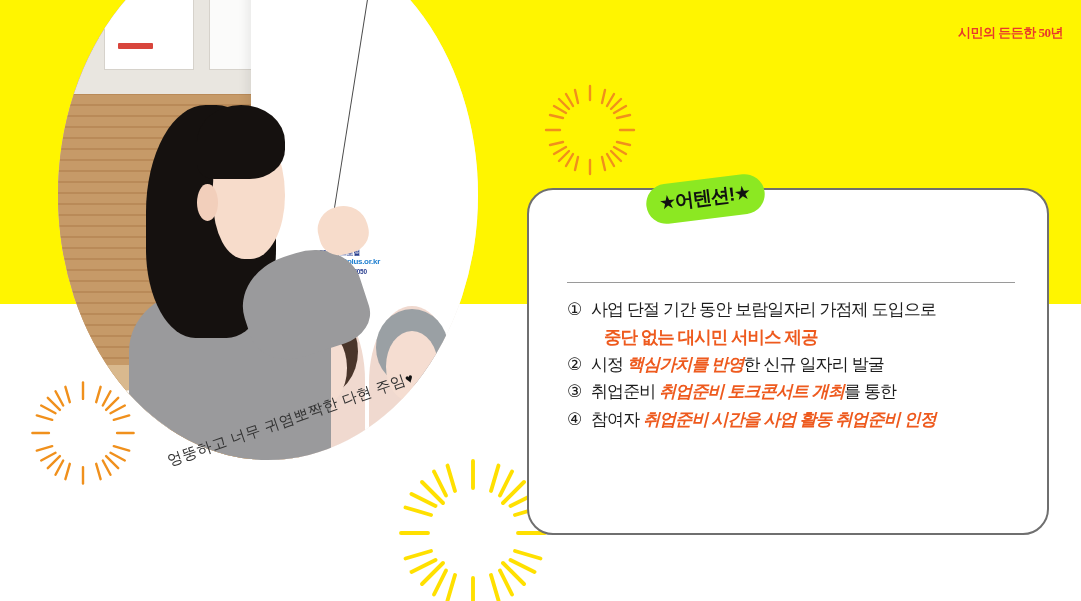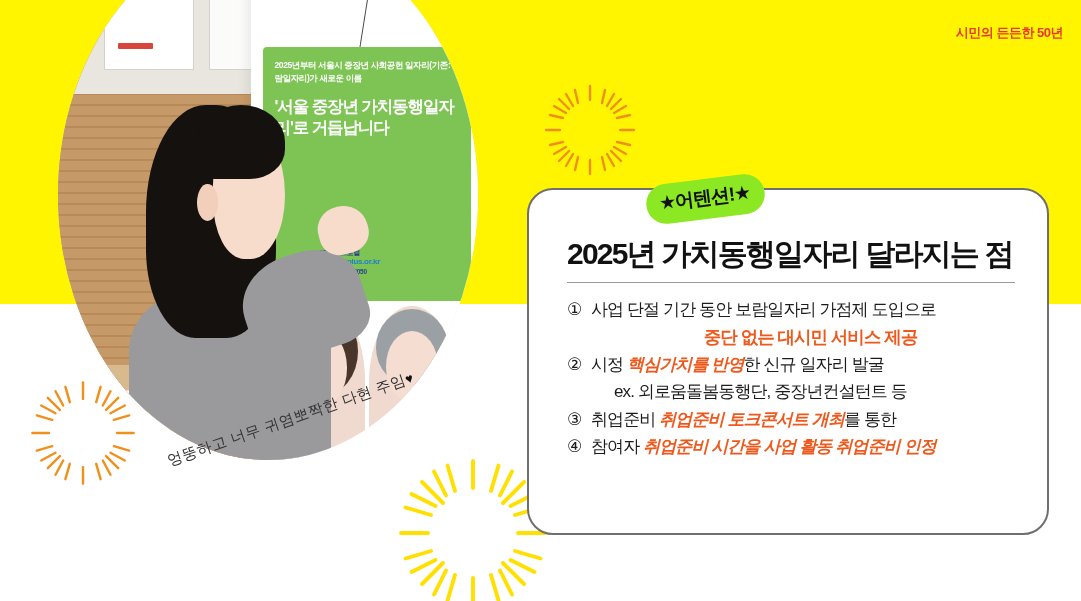--- a/index.html
+++ b/index.html
@@ -29,20 +29,21 @@
     background: #FFF500;
   }
 
   
   .brand {
     position: absolute;
     right: 18px;
     top: 26px;
     text-align: right;
     line-height: 1;
+    font-family: Liberation Serif, serif;
   }
   .brand-tag {
     color: #E8382B;
     font-size: 13px;
     font-weight: bold;
     letter-spacing: -0.5px;
     margin-bottom: 5px;
     white-space: nowrap;
   }
   .brand-name {
@@ -384,21 +385,21 @@
   .li-body { flex: 1; }
   .li-sub {
     padding-left: 24px;
     font-size: 17px;
     letter-spacing: -0.9px;
     color: #1c1c1c;
     line-height: 1.42;
     margin-bottom: 3px;
   }
   .li-sub.indent-ex { padding-left: 47px; }
-  .li-sub.indent-line { padding-left: 37px; text-align: center; }
+  .li-sub.indent-line { padding-left: 37px; }
   .hl {
     color: #EE5A1E;
     font-weight: bold;
     font-style: italic;
   }
   .hl-block {
     color: #EE5A1E;
     font-weight: bold;
     font-size: 17.5px;
     letter-spacing: -1px;
@@ -513,24 +514,20 @@
       <div class="bg-wall"></div>
       <div class="bg-wall-top"></div>
       <div class="notice-a"></div>
       <div class="notice-b"></div>
       <div class="desk"></div>
       <div class="desk-paper"></div>
 
       <div class="banner">
         <div class="banner-cord"></div>
 
-        <div class="banner-green">
-          <div class="bg-small">2025년부터 서울시 중장년 사회공헌 일자리(기존: 보람일자리)가 새로운 이름</div>
-          <div class="bg-big">'서울 중장년 가치동행일자리'로 거듭납니다</div>
-        </div>
         <div class="banner-portal">
           <div class="bp-1">50플러스포털</div>
           <div class="bp-2">www.50plus.or.kr</div>
           <div class="bp-3">문의 02-460-5050</div>
         </div>
         <div class="model-a"></div>
         <div class="model-b"></div>
       </div>
 
       <div class="person-body"></div>
@@ -545,38 +542,36 @@
 
   <div class="caption">
     <span>엉뚱하고  너무 귀염뽀짝한 다현 주임</span><span class="heart">♥</span>
   </div>
 
   <div class="brand">
     <div class="brand-tag">시민의 든든한 50년</div>
   </div>
 
   <div class="card">
-    <div class="card-title">2025년 가치동행일자리 달라지는 점</div>
     <div class="card-rule"></div>
 
     <div class="list">
 
       <div class="li">
         <span class="li-num">①</span>
         <span class="li-body">사업 단절 기간 동안 보람일자리 가점제 도입으로</span>
       </div>
       <div class="li-sub indent-line">
         <span class="hl-block">중단 없는 대시민 서비스 제공</span>
       </div>
 
       <div class="li">
         <span class="li-num">②</span>
         <span class="li-body"><span>시정 </span><span class="hl">핵심가치를 반영</span><span>한 신규 일자리 발굴</span></span>
       </div>
-      <div class="li-sub indent-ex">ex. 외로움돌봄동행단, 중장년컨설턴트 등</div>
 
       <div class="li">
         <span class="li-num">③</span>
         <span class="li-body"><span>취업준비 </span><span class="hl">취업준비 토크콘서트 개최</span><span>를 통한</span></span>
       </div>
 
       <div class="li">
         <span class="li-num">④</span>
         <span class="li-body"><span>참여자 </span><span class="hl">취업준비 시간을 사업 활동 취업준비 인정</span><span></span></span>
       </div>

